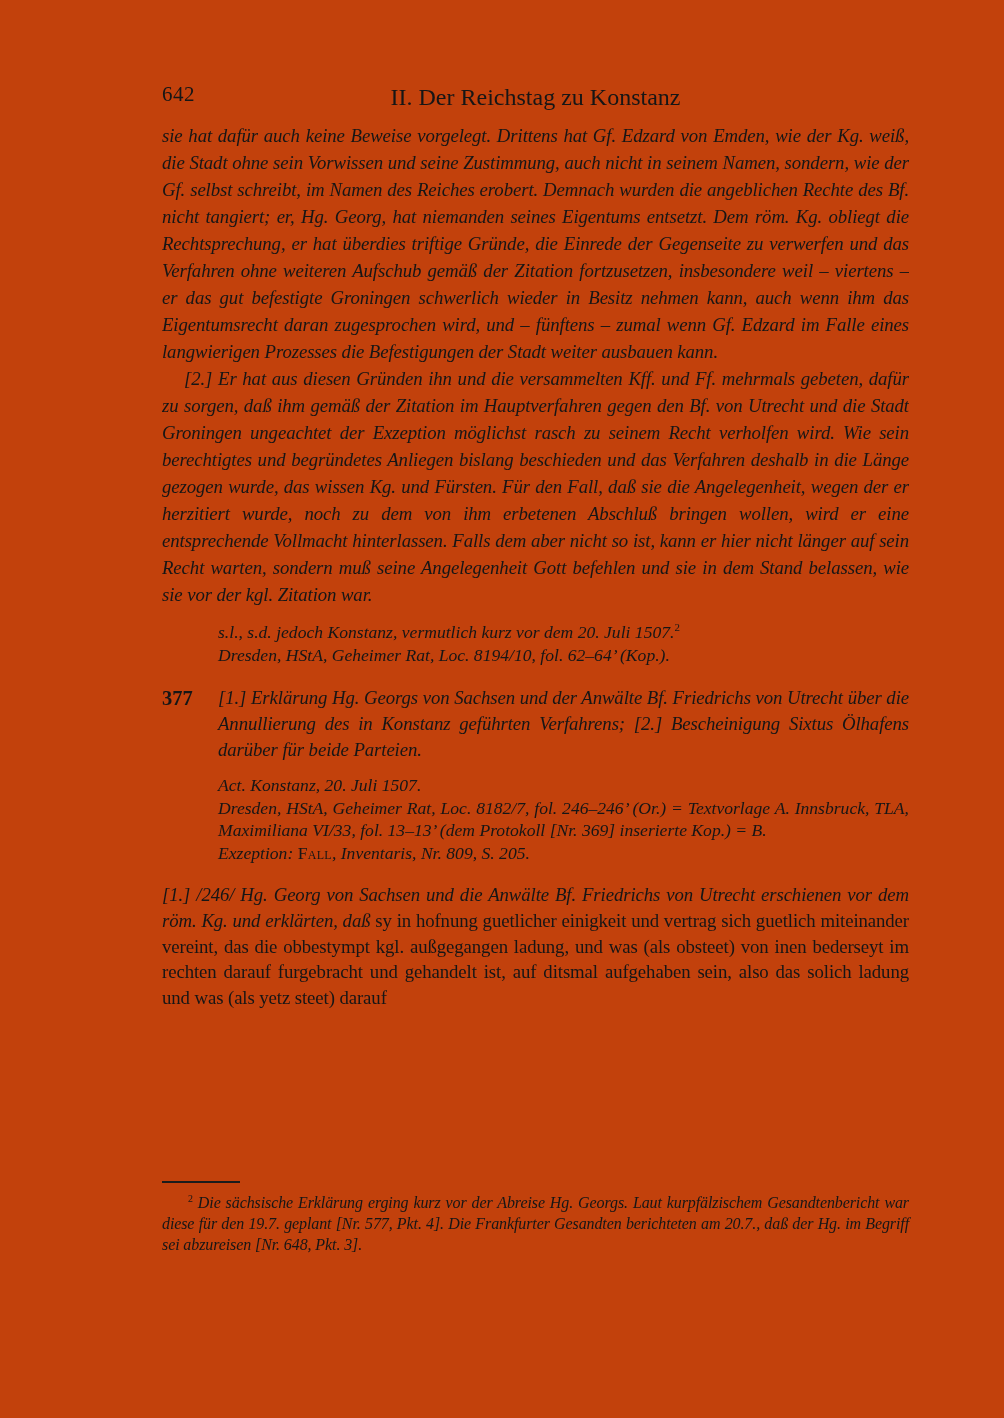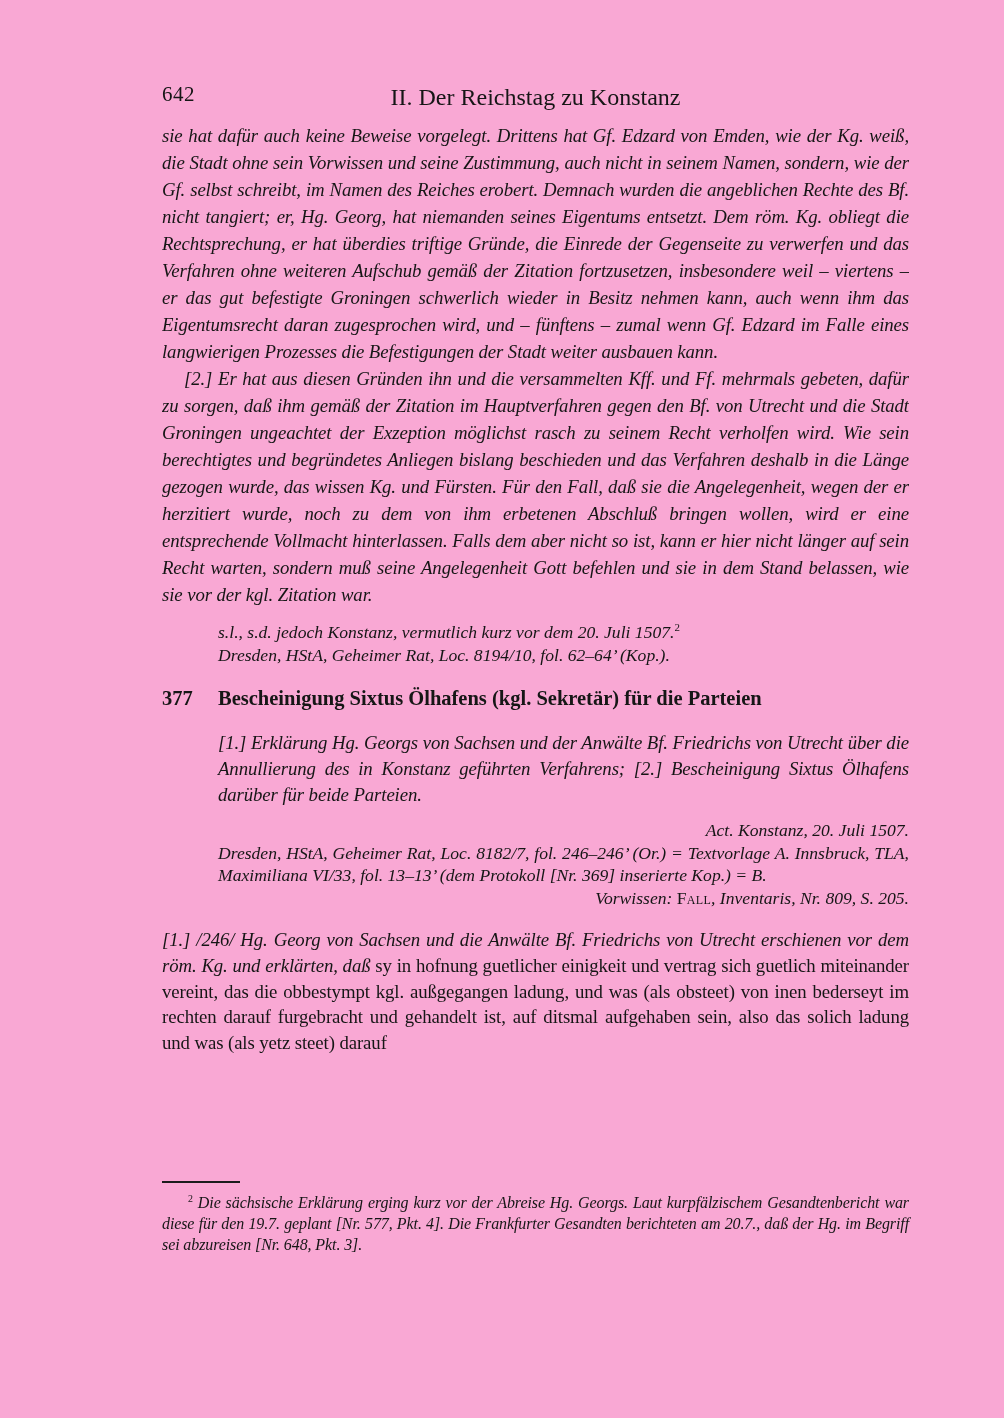--- a/index.html
+++ b/index.html
@@ -6,21 +6,21 @@
   body {
     width: 1004px; height: 1418px;
     background: #ffffff;
     color: #161616;
     font-family: "Liberation Serif", serif;
     position: relative;
     overflow: hidden;
   }
   .page {
     position: absolute; inset: 0;
-    background: #f9a8d4;
+    background: #c2410c;
     text-decoration: underline;
   }
   
   .running-header {
     position: absolute;
     top: 82px; left: 162px; width: 747px;
     height: 28px;
   }
   .page-number {
     position: absolute; left: 0; top: 0;
@@ -80,21 +80,21 @@
     line-height: 25.8px;
     text-align: justify;
     letter-spacing: -0.1px;
   }
   .entry-sources {
     margin: 12px 0 0 56px;
     font-style: italic;
     font-size: 17.6px;
     line-height: 22.5px;
   }
-  .entry-sources p { margin: 0; text-align: right; }
+  .entry-sources p { margin: 0; }
   .entry-sources .justified { text-align: justify; }
   .smallcaps {
     font-style: normal;
     font-variant: small-caps;
     letter-spacing: 0.3px;
   }
   .entry-text {
     margin: 18px 0 0 0;
     font-size: 18.8px;
     line-height: 25.6px;
@@ -139,29 +139,28 @@
 
     <p class="body-para indented">[2.] Er hat aus diesen Gründen ihn und die versammelten Kff. und Ff. mehrmals gebeten, dafür zu sorgen, daß ihm gemäß der Zitation im Hauptverfahren gegen den Bf. von Utrecht und die Stadt Groningen ungeachtet der Exzeption möglichst rasch zu seinem Recht verholfen wird. Wie sein berechtigtes und begründetes Anliegen bislang beschieden und das Verfahren deshalb in die Länge gezogen wurde, das wissen Kg. und Fürsten. Für den Fall, daß sie die Angelegenheit, wegen der er herzitiert wurde, noch zu dem von ihm erbetenen Abschluß bringen wollen, wird er eine entsprechende Vollmacht hinterlassen. Falls dem aber nicht so ist, kann er hier nicht länger auf sein Recht warten, sondern muß seine Angelegenheit Gott befehlen und sie in dem Stand belassen, wie sie vor der kgl. Zitation war.</p>
 
     <div class="source-block-prev">
       <p><span>s.l., s.d. jedoch Konstanz, vermutlich kurz vor dem 20. Juli 1507.</span><sup class="fn-ref">2</sup></p>
       <p>Dresden, HStA, Geheimer Rat, Loc. 8194/10, fol. 62–64’ (Kop.).</p>
     </div>
 
     <h2 class="entry-heading">
       <span class="entry-number">377</span>
-      <span>Bescheinigung Sixtus Ölhafens (kgl. Sekretär) für die Parteien</span>
     </h2>
 
     <p class="entry-summary">[1.] Erklärung Hg. Georgs von Sachsen und der Anwälte Bf. Friedrichs von Utrecht über die Annullierung des in Konstanz geführten Verfahrens; [2.] Bescheinigung Sixtus Ölhafens darüber für beide Parteien.</p>
 
     <div class="entry-sources">
       <p>Act. Konstanz, 20. Juli 1507.</p>
       <p class="justified">Dresden, HStA, Geheimer Rat, Loc. 8182/7, fol. 246–246’ (Or.) = Textvorlage A. Innsbruck, TLA, Maximiliana VI/33, fol. 13–13’ (dem Protokoll [Nr. 369] inserierte Kop.) = B.</p>
-      <p><span>Vorwissen: </span><span class="smallcaps">Fall</span><span>, Inventaris, Nr. 809, S. 205.</span></p>
+      <p><span>Exzeption: </span><span class="smallcaps">Fall</span><span>, Inventaris, Nr. 809, S. 205.</span></p>
     </div>
 
     <p class="entry-text"><span class="editorial">[1.] /246/ Hg. Georg von Sachsen und die Anwälte Bf. Friedrichs von Utrecht erschienen vor dem röm. Kg. und erklärten, daß </span><span class="quoted">sy in hofnung guetlicher einigkeit und vertrag sich guetlich miteinander vereint, das die obbestympt kgl. außgegangen ladung, und was (als obsteet) von inen bederseyt im rechten darauf furgebracht und gehandelt ist, auf ditsmal aufgehaben sein, also das solich ladung und was (als yetz steet) darauf</span></p>
 
   </div>
 
   <div class="footnote-area">
     <div class="footnote-rule"></div>
     <p class="footnote-para"><sup class="fn-ref">2</sup><span> Die sächsische Erklärung erging kurz vor der Abreise Hg. Georgs. Laut kurpfälzischem Gesandtenbericht war diese für den 19.7. geplant [Nr. 577, Pkt. 4]. Die Frankfurter Gesandten berichteten am 20.7., daß der Hg. im Begriff sei abzureisen [Nr. 648, Pkt. 3].</span></p>
   </div>

